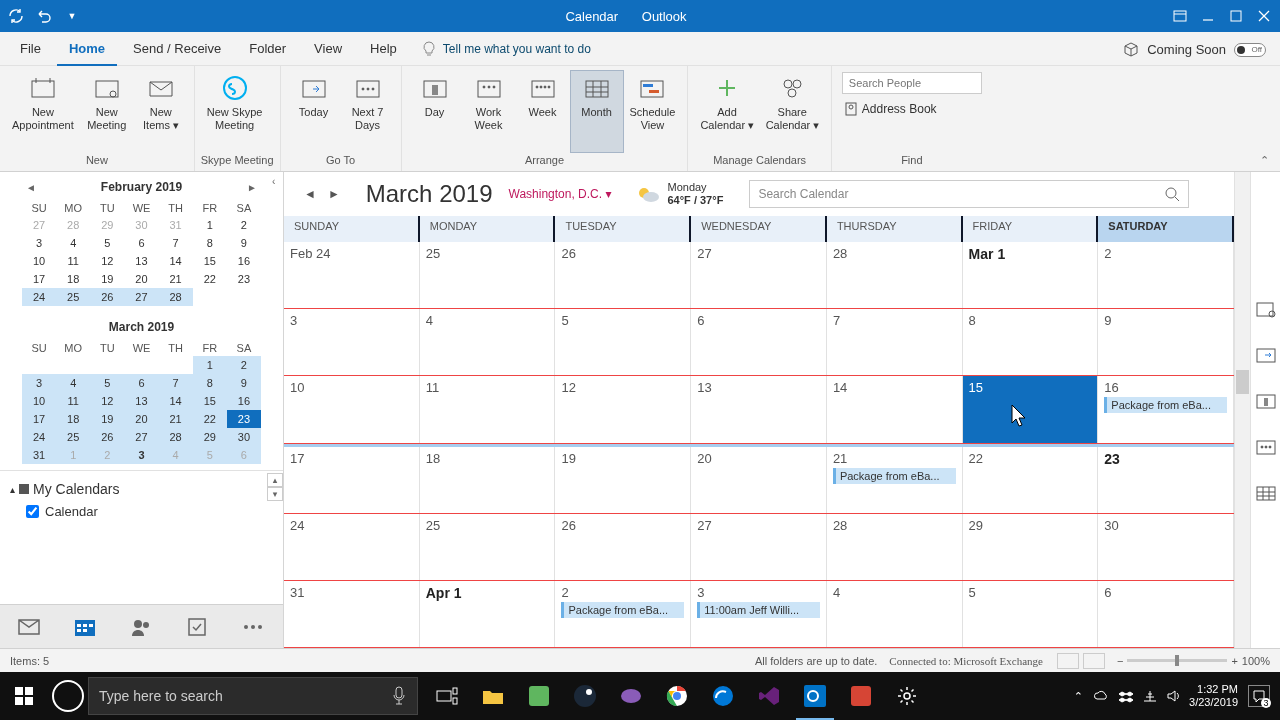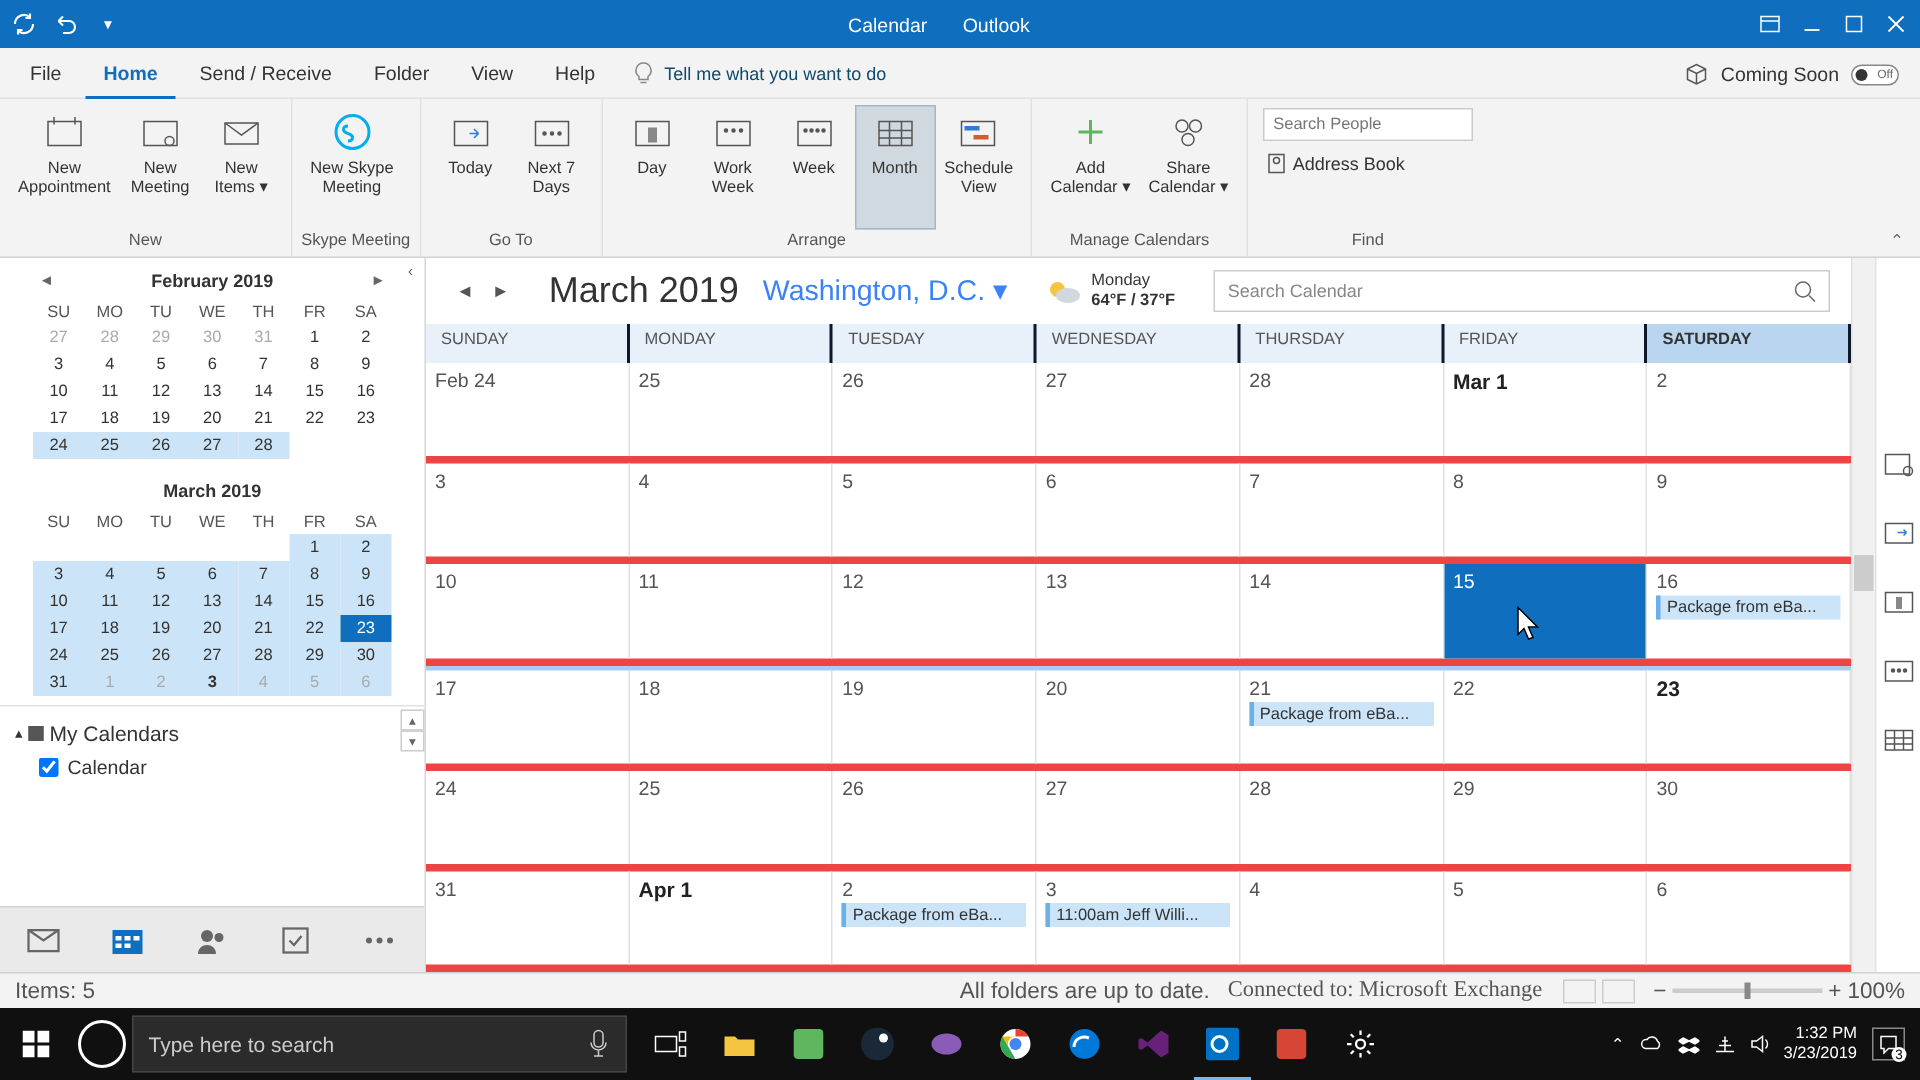--- a/index.html
+++ b/index.html
@@ -50,42 +50,42 @@
 .mycal .mini-scroll { position:absolute; right:0; top:2px; width:16px; display:flex; flex-direction:column; }
 .mycal .mini-scroll span { height:14px; border:1px solid #ccc; font-size:9px; text-align:center; line-height:12px; color:#666;}
 .navbar { height:44px; background:#eaeaea; display:flex; align-items:center; padding:0 18px; gap:34px; border-top:1px solid #d1d1d1;}
 .navbar .nico { width:22px; height:22px; color:#666; display:flex; align-items:center; justify-content:center;}
 .navbar .nico.active { color:#106ebe; }
 .calarea { flex:1; display:flex; }
 .calmain { flex:1; display:flex; flex-direction:column; }
 .calhdr { height:44px; display:flex; align-items:center; padding:0 14px; gap:10px; }
 .calhdr .nav-arrows span { font-size:12px; color:#555; padding:0 6px; cursor:default;}
 .calhdr h2 { font-size:24px; font-weight:400; color:#333; margin:0 6px 0 10px;}
-.calhdr .loc { font-size:19px; color:#3b82f6; }
+.calhdr .loc { font-size:12px; color:#be185d; }
 .calhdr .weather { display:flex; align-items:center; gap:6px; margin-left:14px; font-size:11px; line-height:13px;}
 .calhdr .weather .wicon { width:26px; height:22px; }
 .calhdr .search { flex:1; margin-left:16px; height:28px; border:1px solid #ccc; display:flex; align-items:center; padding:0 8px; color:#888; font-size:12px; max-width:440px;}
 .calhdr .search .mag { margin-left:auto; }
 .grid { flex:1; display:flex; flex-direction:column; position:relative;}
 .dayhdr { display:flex; height:26px; background:#e8f0f9; }
 .dayhdr .dh { flex:1; padding:4px 10px; font-size:11px; color:#555; border-right:2px solid #0f172a;}
 .dayhdr .dh.sat { background:#b9d5ef; font-weight:700; color:#333;}
 .weeks { flex:1; display:flex; flex-direction:column; }
-.wk { flex:1; display:flex; border-bottom:5px solid #ef4444; }
+.wk { flex:1; display:flex; border-bottom:1px solid #ef4444; }
 .cell { flex:1; border-right:1px solid #e1e1e1; padding:4px 6px; font-size:13px; position:relative; cursor:default;}
 .cell .dn { color:#555; }
 .cell .dn.bold { font-weight:700; color:#222; font-size:14px;}
 .cell.selected { background:#106ebe; } .cell.selected .dn { color:#fff; }
 .cell .evt { margin-top:2px; background:#cce4f7; font-size:11px; padding:2px 4px; white-space:nowrap; overflow:hidden; text-overflow:ellipsis; color:#333; border-left:3px solid #6bb0e6;}
 .underline { height:3px; background:#a6cdef; }
 .vscroll { width:16px; background:#f1f1f1; border-left:1px solid #e1e1e1; position:relative;}
 .vscroll .thumb { position:absolute; left:1px; right:1px; top:198px; height:24px; background:#ccc;}
 .peek { width:30px; background:#fff; border-left:1px solid #e1e1e1; display:flex; flex-direction:column; align-items:center; padding-top:128px; gap:28px;}
 .peek .pico { width:20px; height:18px; color:#555; }
-.statusbar { height:24px; background:#f3f3f3; border-top:1px solid #d1d1d1; display:flex; align-items:center; padding:0 10px; font-size:15px; color:#555;}
+.statusbar { height:24px; background:#f3f3f3; border-top:1px solid #d1d1d1; display:flex; align-items:center; padding:0 10px; font-size:11px; color:#555;}
 .statusbar .spacer { flex:1; }
 .statusbar .viewbtn { width:22px; height:16px; border:1px solid #ccc; margin:0 2px;}
 .statusbar .zoom { display:flex; align-items:center; gap:4px; margin-left:10px;}
 .taskbar { height:48px; background:#101010; display:flex; align-items:center; color:#fff; }
 .taskbar .start { width:48px; height:48px; display:flex; align-items:center; justify-content:center;}
 .taskbar .cortana { width:32px; height:32px; border:2px solid #fff; border-radius:50%; margin:0 4px;}
 .taskbar .searchbox { width:330px; height:38px; background:#2b2b2b; border:1px solid #444; display:flex; align-items:center; padding:0 10px; color:#ccc; font-size:14px; margin-right:6px;}
 .taskbar .searchbox .mic { margin-left:auto; width:16px; height:20px;}
 .taskbar .tico { width:46px; height:48px; display:flex; align-items:center; justify-content:center; position:relative;}
 .taskbar .tico.active::after { content:""; position:absolute; bottom:0; left:4px; right:4px; height:2px; background:#76b9ed;}

